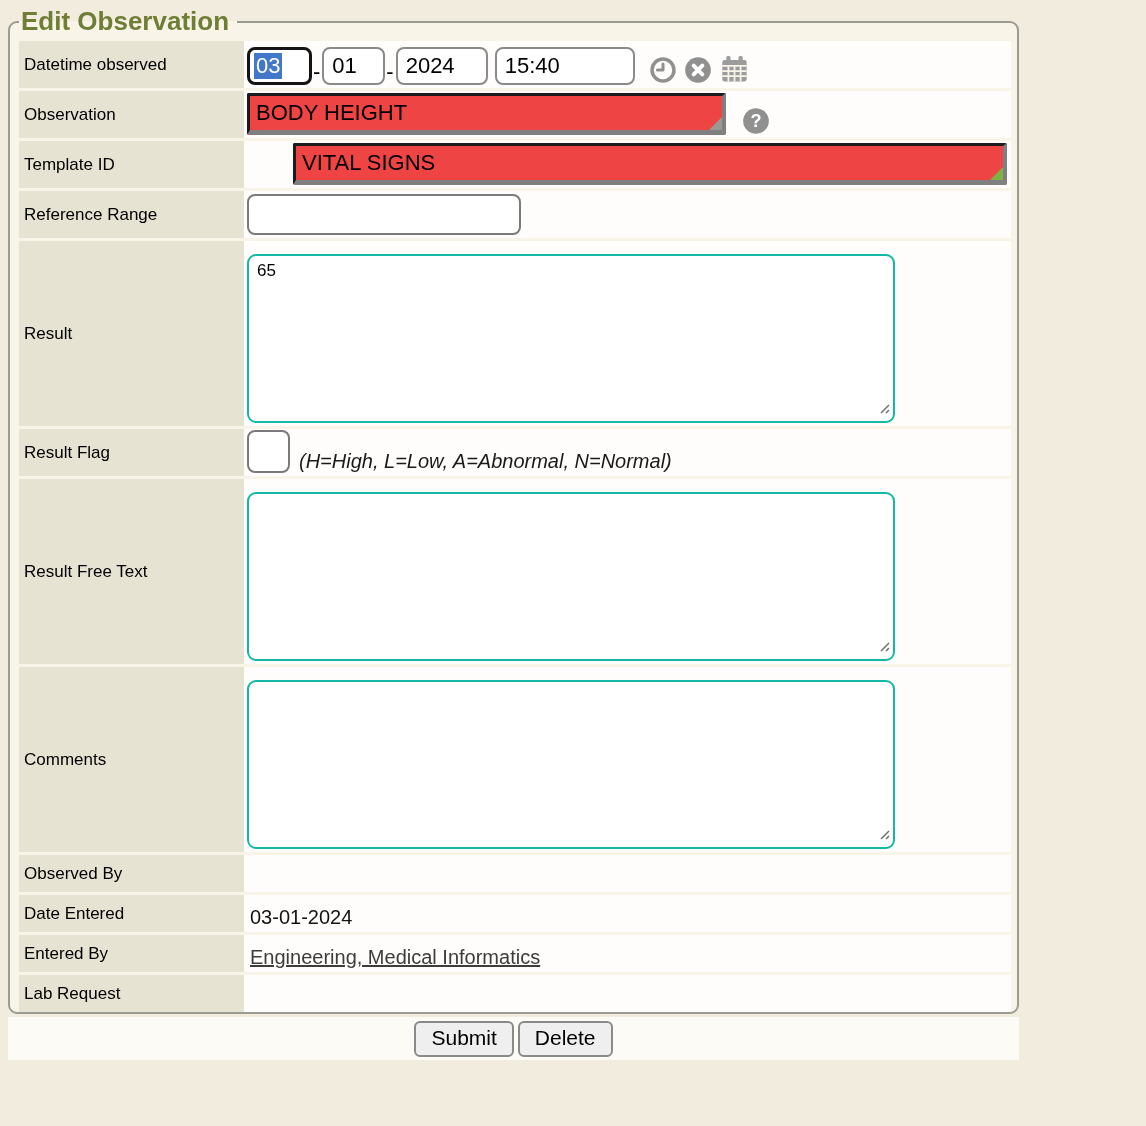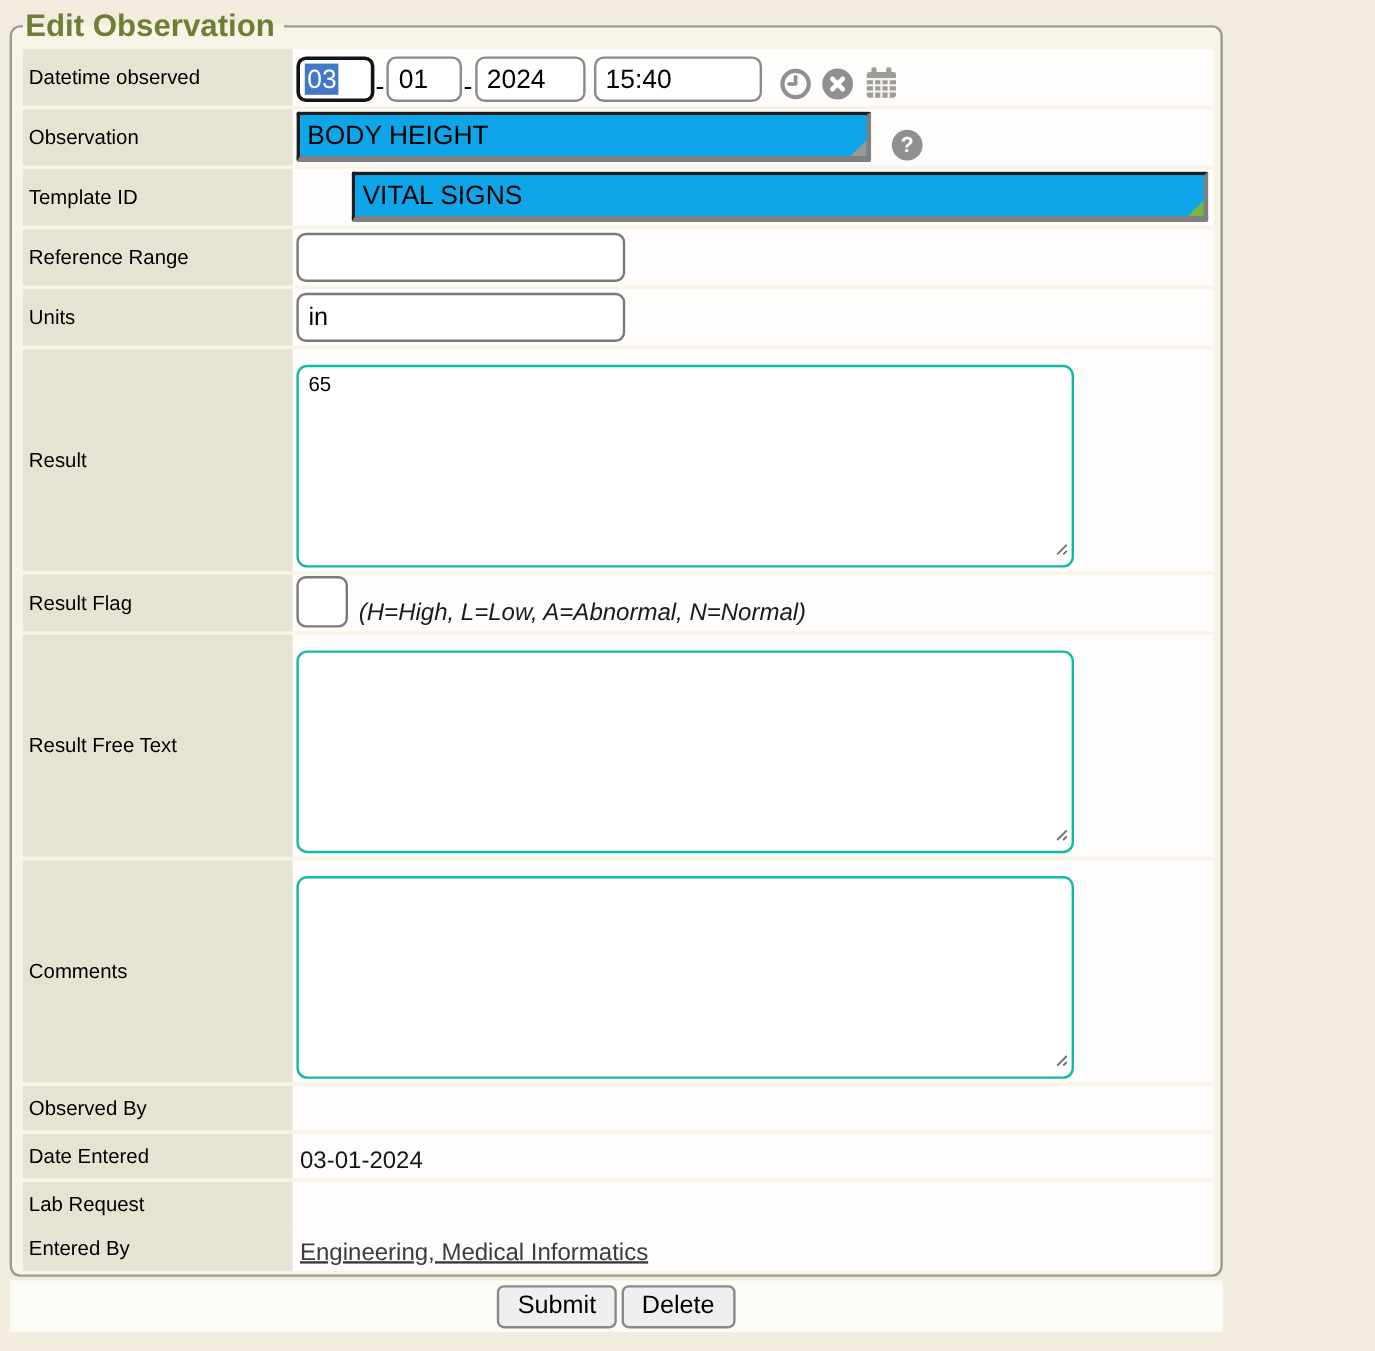--- a/index.html
+++ b/index.html
@@ -54,21 +54,21 @@
   .w-year { width:92px; margin-left:1px; }
   .w-time { width:140px; margin-left:7px; }
   .dt-sep { font-size:22px; color:#000; margin:0 1px; }
 
   .dt-icons { display:flex; align-items:center; gap:7px; margin-left:14px; }
   .icon-btn { display:flex; align-items:center; cursor:pointer; border:none; background:transparent; padding:0; }
 
   
   .bevel-wrap { position:relative; display:flex; }
   .bevel {
-    height:42px; box-sizing:border-box; background:#0ea5e9;
+    height:42px; box-sizing:border-box; background:#ef4444;
     border-style:solid; border-width:3px 4px 5px 3px;
     border-color:#1B1B1B #7F7F7F #7F7F7F #1B1B1B;
     font-family:"Liberation Sans", sans-serif; font-size:22px; color:#000;
     padding:0 4px 0 6px; outline:none; border-radius:2px;
   }
   .corner {
     position:absolute; right:4px; bottom:5px; width:0; height:0;
     border-left:13px solid transparent; border-bottom:13px solid #9A9A94;
   }
   .corner.green { border-bottom-color:#7CB342; }
@@ -180,26 +180,20 @@
       </div>
     </div>
 
     <div class="frow r-sm">
       <div class="lcell">Reference Range</div>
       <div class="vcell">
         <input class="rounded-input w-ref" value="" style="">
       </div>
     </div>
 
-    <div class="frow r-sm">
-      <div class="lcell">Units</div>
-      <div class="vcell">
-        <input class="rounded-input w-ref" value="in" style="">
-      </div>
-    </div>
 
     <div class="frow r-lg">
       <div class="lcell">Result</div>
       <div class="vcell">
         <span class="ta-wrap">
           <textarea class="obs-textarea" style="">65</textarea>
           <span class="grip">
             <svg width="15" height="15" viewBox="0 0 15 15">
               <path d="M13 5 L5 13 M13 10 L10 13" stroke="#6f6f6f" stroke-width="1.5" fill="none"></path>
             </svg>
@@ -251,31 +245,31 @@
       </div>
     </div>
 
     <div class="frow r-xs">
       <div class="lcell">Date Entered</div>
       <div class="vcell">
         <span class="ro-text">03-01-2024</span>
       </div>
     </div>
 
+    <div class="frow r-xs">
+      <div class="lcell">Entered By</div>
+      <div class="vcell">
+        <a class="entered-link">Engineering, Medical Informatics</a>
+      </div>
+    </div>
+
     <div class="frow r-xs" style="margin-bottom:0;">
       <div class="lcell">Lab Request</div>
       <div class="vcell">
         <span class="ro-text"></span>
-      </div>
-    </div>
-
-    <div class="frow r-xs">
-      <div class="lcell">Entered By</div>
-      <div class="vcell">
-        <a class="entered-link">Engineering, Medical Informatics</a>
       </div>
     </div>
   </fieldset>
 
   <div class="button-bar">
     <button class="form-btn">Submit</button>
     <button class="form-btn">Delete</button>
   </div>
 </div>
 

